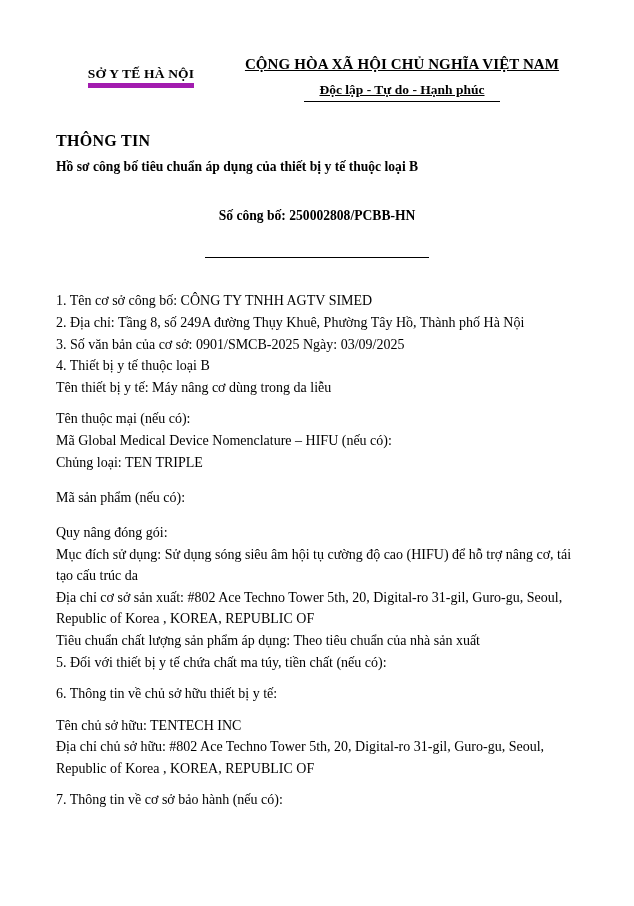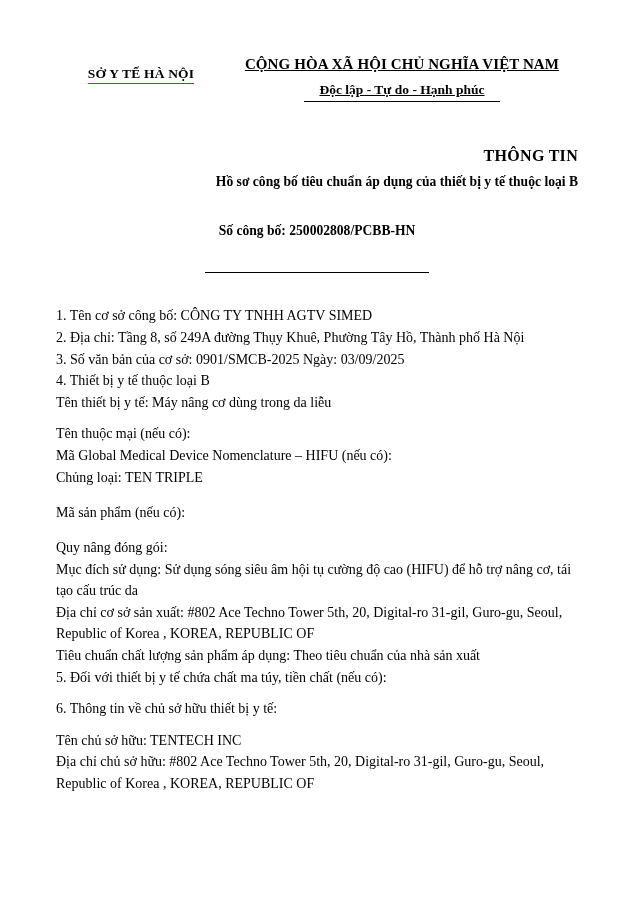--- a/index.html
+++ b/index.html
@@ -28,21 +28,21 @@
   .org-left {
     width: 170px;
     text-align: center;
     padding-top: 8px;
   }
   .org-left .org-name {
     font-weight: bold;
     font-size: 13.5px;
     letter-spacing: 0.2px;
     display: inline-block;
-    border-bottom: 1px solid #a21caf;
+    border-bottom: 5px solid #a21caf;
     padding-bottom: 1px;
   }
   .org-right {
     flex: 1;
     text-align: center;
     text-decoration: underline;
   }
   .nation {
     font-weight: bold;
     font-size: 15px;
@@ -54,22 +54,22 @@
     font-size: 13.5px;
     margin-top: 9px;
   }
   .motto-underline {
     width: 196px;
     height: 1px;
     background: #000;
     margin: 3px auto 0 auto;
   }
   .title-block {
-    text-align: right;
-    margin-top: 45px;
+    text-align: left;
+    margin-top: 30px;
   }
   .doc-title {
     font-weight: bold;
     font-size: 16px;
     letter-spacing: 0.3px;
   }
   .doc-subtitle {
     font-weight: bold;
     font-size: 13.6px;
     margin-top: 9px;
@@ -142,15 +142,16 @@
     <p>Chủng loại: TEN TRIPLE</p>
     <p class="gap-before">Mã sản phẩm (nếu có):</p>
     <p class="gap-before">Quy nâng đóng gói:</p>
     <p>Mục đích sử dụng: Sử dụng sóng siêu âm hội tụ cường độ cao (HIFU) để hỗ trợ nâng cơ, tái tạo cấu trúc da</p>
     <p>Địa chỉ cơ sở sản xuất: #802 Ace Techno Tower 5th, 20, Digital-ro 31-gil, Guro-gu, Seoul, Republic of Korea , KOREA, REPUBLIC OF</p>
     <p>Tiêu chuẩn chất lượng sản phẩm áp dụng: Theo tiêu chuẩn của nhà sản xuất</p>
     <p>5. Đối với thiết bị y tế chứa chất ma túy, tiền chất (nếu có):</p>
     <p class="gap-small">6. Thông tin về chủ sở hữu thiết bị y tế:</p>
     <p class="gap-small">Tên chủ sở hữu: TENTECH INC</p>
     <p>Địa chỉ chủ sở hữu: #802 Ace Techno Tower 5th, 20, Digital-ro 31-gil, Guro-gu, Seoul, Republic of Korea  , KOREA, REPUBLIC OF</p>
+    <p class="gap-small">7. Thông tin về cơ sở bảo hành (nếu có):</p>
   </div>
 
 </div>
 
 </body></html>

